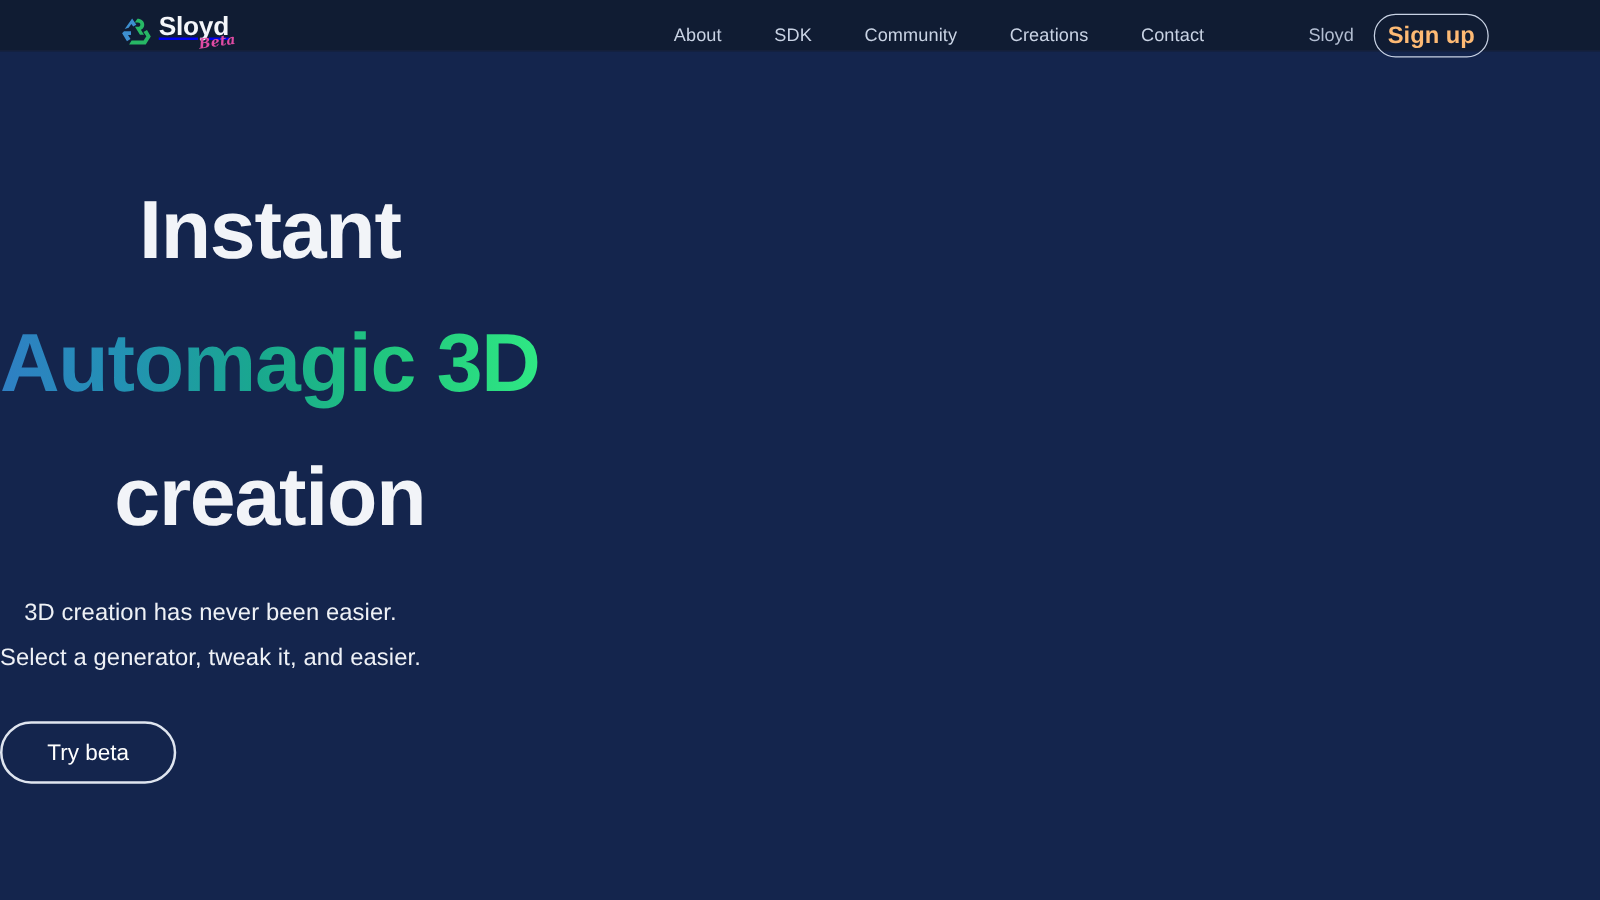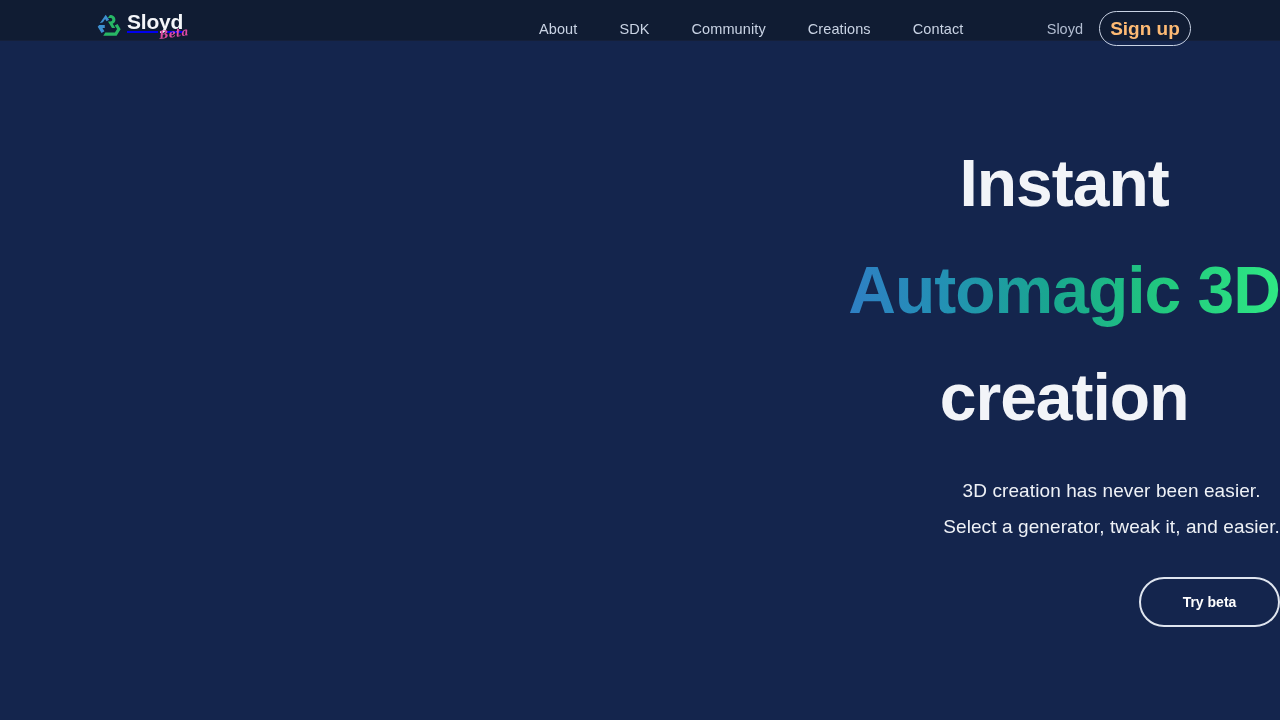--- a/index.html
+++ b/index.html
@@ -122,21 +122,21 @@
     cursor: pointer;
   }
 
   
   .hero {
     width: 1280px;
     height: 663px;
     background: #14254d;
     display: flex;
     flex-direction: column;
-    align-items: flex-end;
+    align-items: flex-start;
   }
 
   .headline {
     text-align: center;
     font-size: 66px;
     font-weight: bold;
     line-height: 107px;
     letter-spacing: -1px;
     color: #f2f4f8;
     margin-top: 89px;
@@ -170,22 +170,22 @@
 
   .cta-btn {
     margin-top: 32px;
     width: 141px;
     height: 50px;
     border: 2px solid #dfe5ef;
     border-radius: 25px;
     background: transparent;
     color: #ffffff;
     font-family: "Liberation Sans", sans-serif;
-    font-size: 14px;
-    font-weight: bold;
+    font-size: 18px;
+    font-weight: normal;
     cursor: pointer;
     display: flex;
     align-items: center;
     justify-content: center;
   }
 </style>
 </head>
 <body>
 
 <header class="header">

